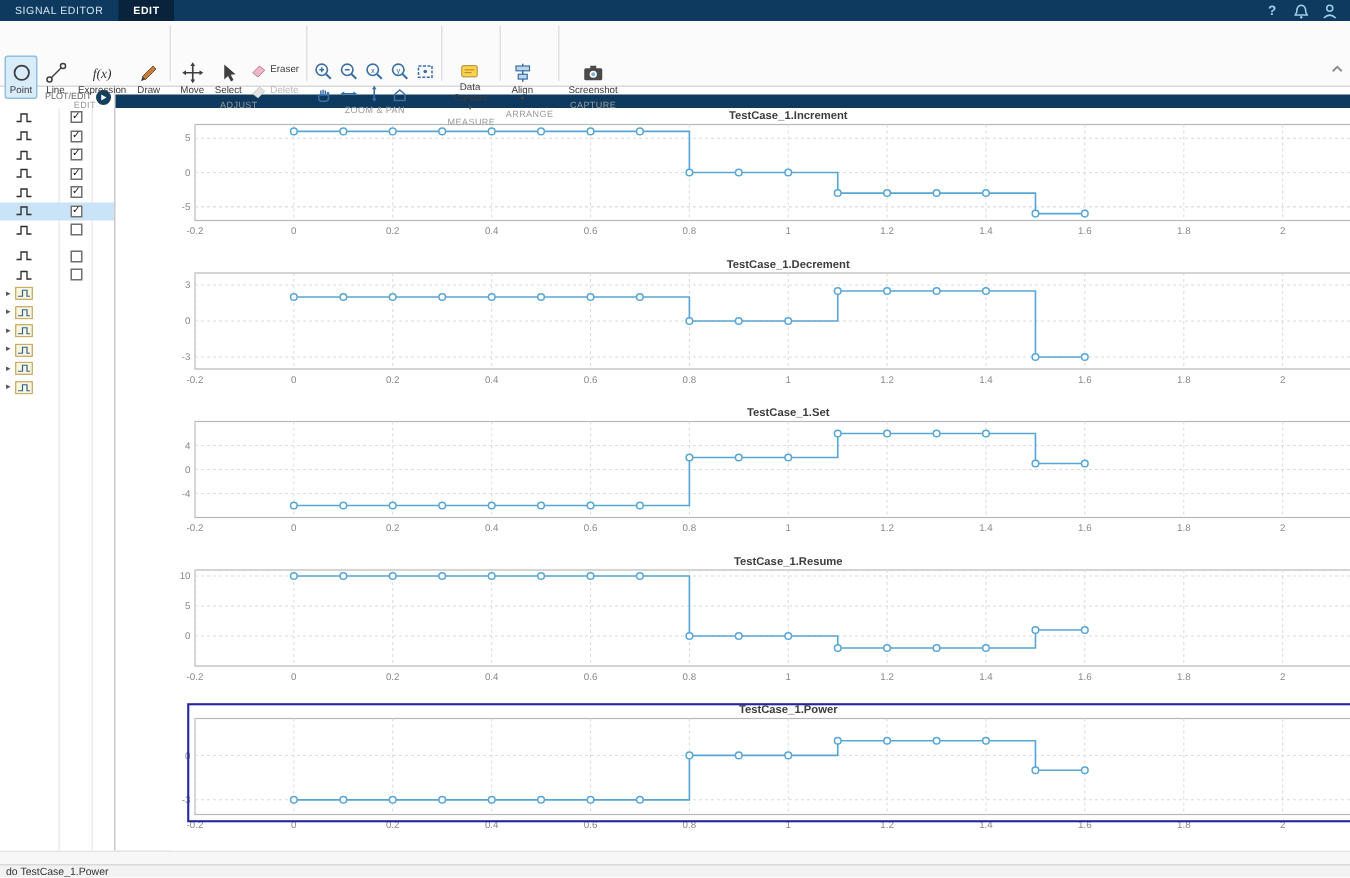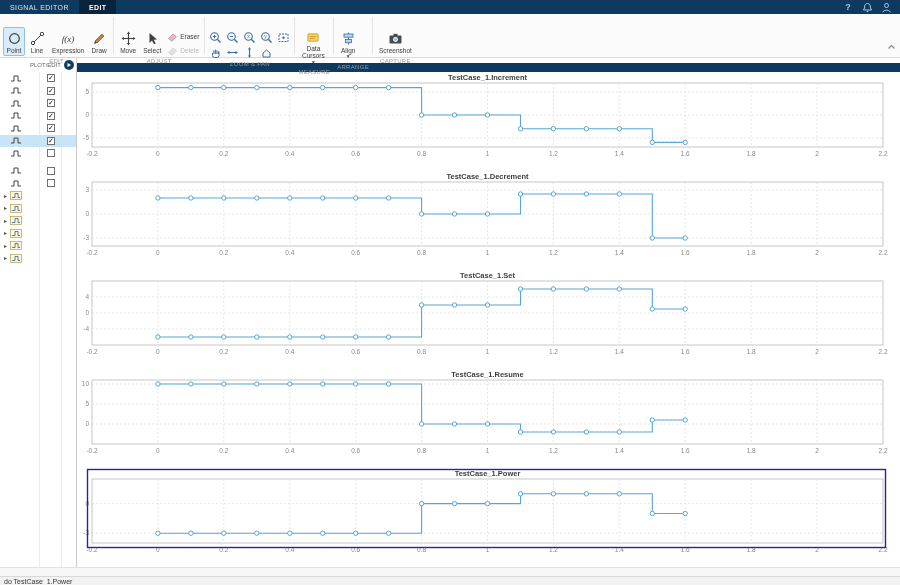--- a/index.html
+++ b/index.html
@@ -11,21 +11,21 @@
 
   
   .tabbar{height:14px;background:var(--navy);display:flex;align-items:stretch;color:#d8e6f1;}
   .tab{font-size:7px;padding:0 10px;display:flex;align-items:center;letter-spacing:.4px;white-space:nowrap;}
   .tab.active{background:#09233c;color:#fff;font-weight:bold;}
   .tabbar-right{margin-left:auto;display:flex;align-items:center;gap:7px;padding-right:8px;}
   .mini-icon{width:12px;height:12px;display:flex;align-items:center;justify-content:center;color:#9fd0ea;font-size:9px;font-weight:bold;}
 
   
   .toolstrip{height:44px;background:#fbfbfb;border-bottom:1px solid #d9d9d9;display:flex;position:relative;}
-  .tgroup{display:flex;flex-direction:column;padding:13px 3px 0;}
+  .tgroup{display:flex;flex-direction:column;padding:0 3px 0;margin-top:23px;}
   .tbtns{display:flex;flex:1;align-items:stretch;gap:1px;}
   .tbtn-lg{display:flex;flex-direction:column;align-items:center;padding:2px 2px 1px;border:1px solid transparent;border-radius:2px;min-width:22px;}
   .tbtn-lg.selected{background:#d9ecf9;border-color:#94bfdf;}
   .blabel{font-size:6.5px;color:#3c3c3c;margin-top:auto;text-align:center;line-height:1.15;}
   .bigicon{width:15px;height:15px;margin:1px 0;}
   .glabel{font-size:6px;color:#9b9b9b;text-align:center;padding:2px 0 3px;letter-spacing:.3px;}
   .tsep{width:1px;background:#e2e2e2;margin:3px 0;}
   .tstack{display:flex;flex-direction:column;gap:3px;padding-top:4px;}
   .tbtn-sm{display:flex;align-items:center;gap:2px;font-size:6.5px;color:#3c3c3c;padding:0 2px;height:11px;}
   .tbtn-sm.disabled{color:#b8b8b8;}
@@ -38,21 +38,21 @@
 
   
   .subheader{height:14px;display:flex;background:#fff;}
   .side-head{width:77px;border-right:1px solid #d9d9d9;display:flex;align-items:center;justify-content:flex-end;gap:3px;padding-right:2px;}
   .side-head-label{font-size:6px;color:#666;white-space:nowrap;}
   .panel-toggle{width:10px;height:10px;border-radius:50%;background:#14405f;display:flex;align-items:center;justify-content:center;}
   .plot-head{flex:1;display:flex;flex-direction:column;justify-content:flex-end;}
   .navybar{height:9px;background:var(--navy);}
 
   
-  .content{display:flex;height:495px;}
+  .content{display:flex;height:495px;gap:38px;}
   .sidebar{width:77px;border-right:1px solid #c9c9c9;position:relative;background:#fff;}
   .colline{position:absolute;top:0;bottom:0;width:1px;background:#ececec;}
   .srow{height:12.5px;display:flex;align-items:center;position:relative;}
   .srow.selected{background:var(--rowsel);}
   .srow.spacer{height:5px;}
   .cell-icon{width:40px;display:flex;align-items:center;padding-left:2px;gap:1px;}
   .expander{width:7px;font-size:6px;color:#555;line-height:1;text-align:center;}
   .cell-check{width:22px;display:flex;justify-content:center;}
   .cbox{width:8px;height:8px;border:1px solid #6f6f6f;background:#fff;font-size:7px;line-height:6px;text-align:center;color:#111;}
   .plots{flex:1;background:#fff;overflow:hidden;}

